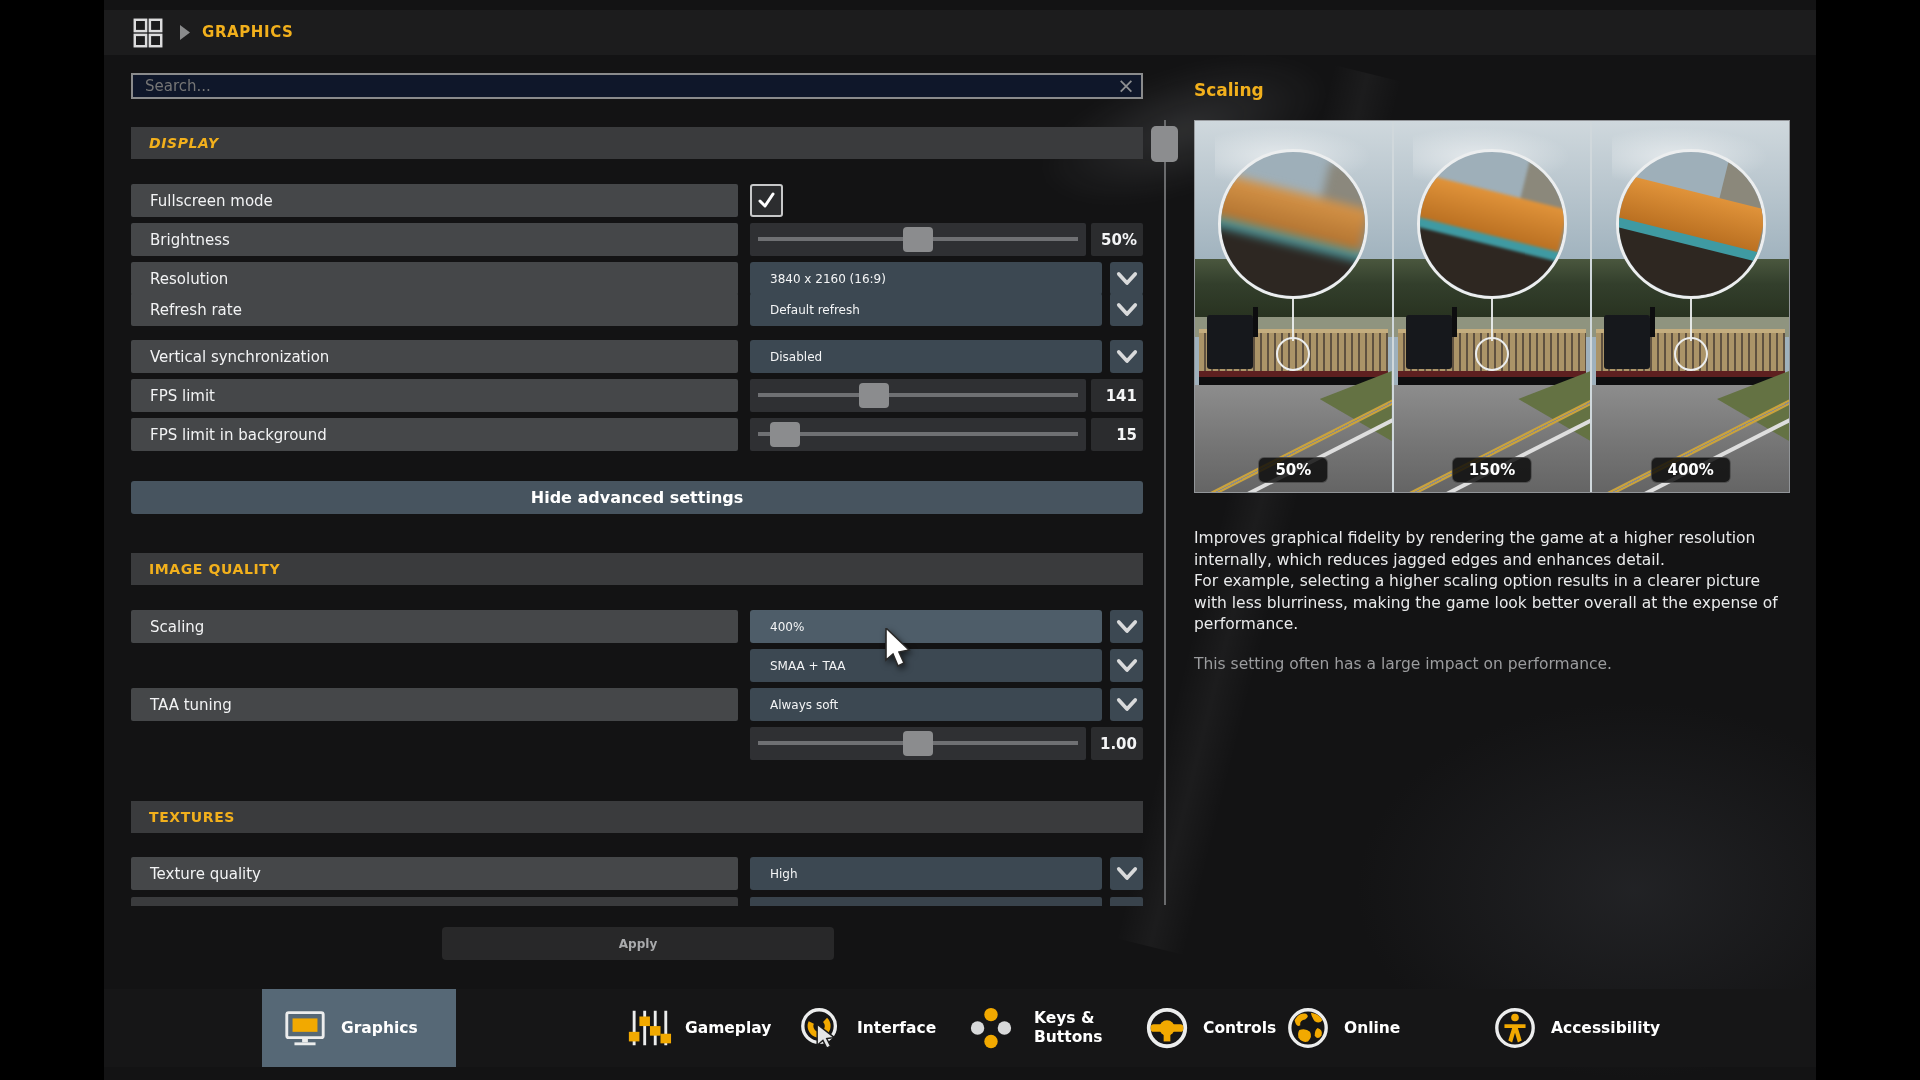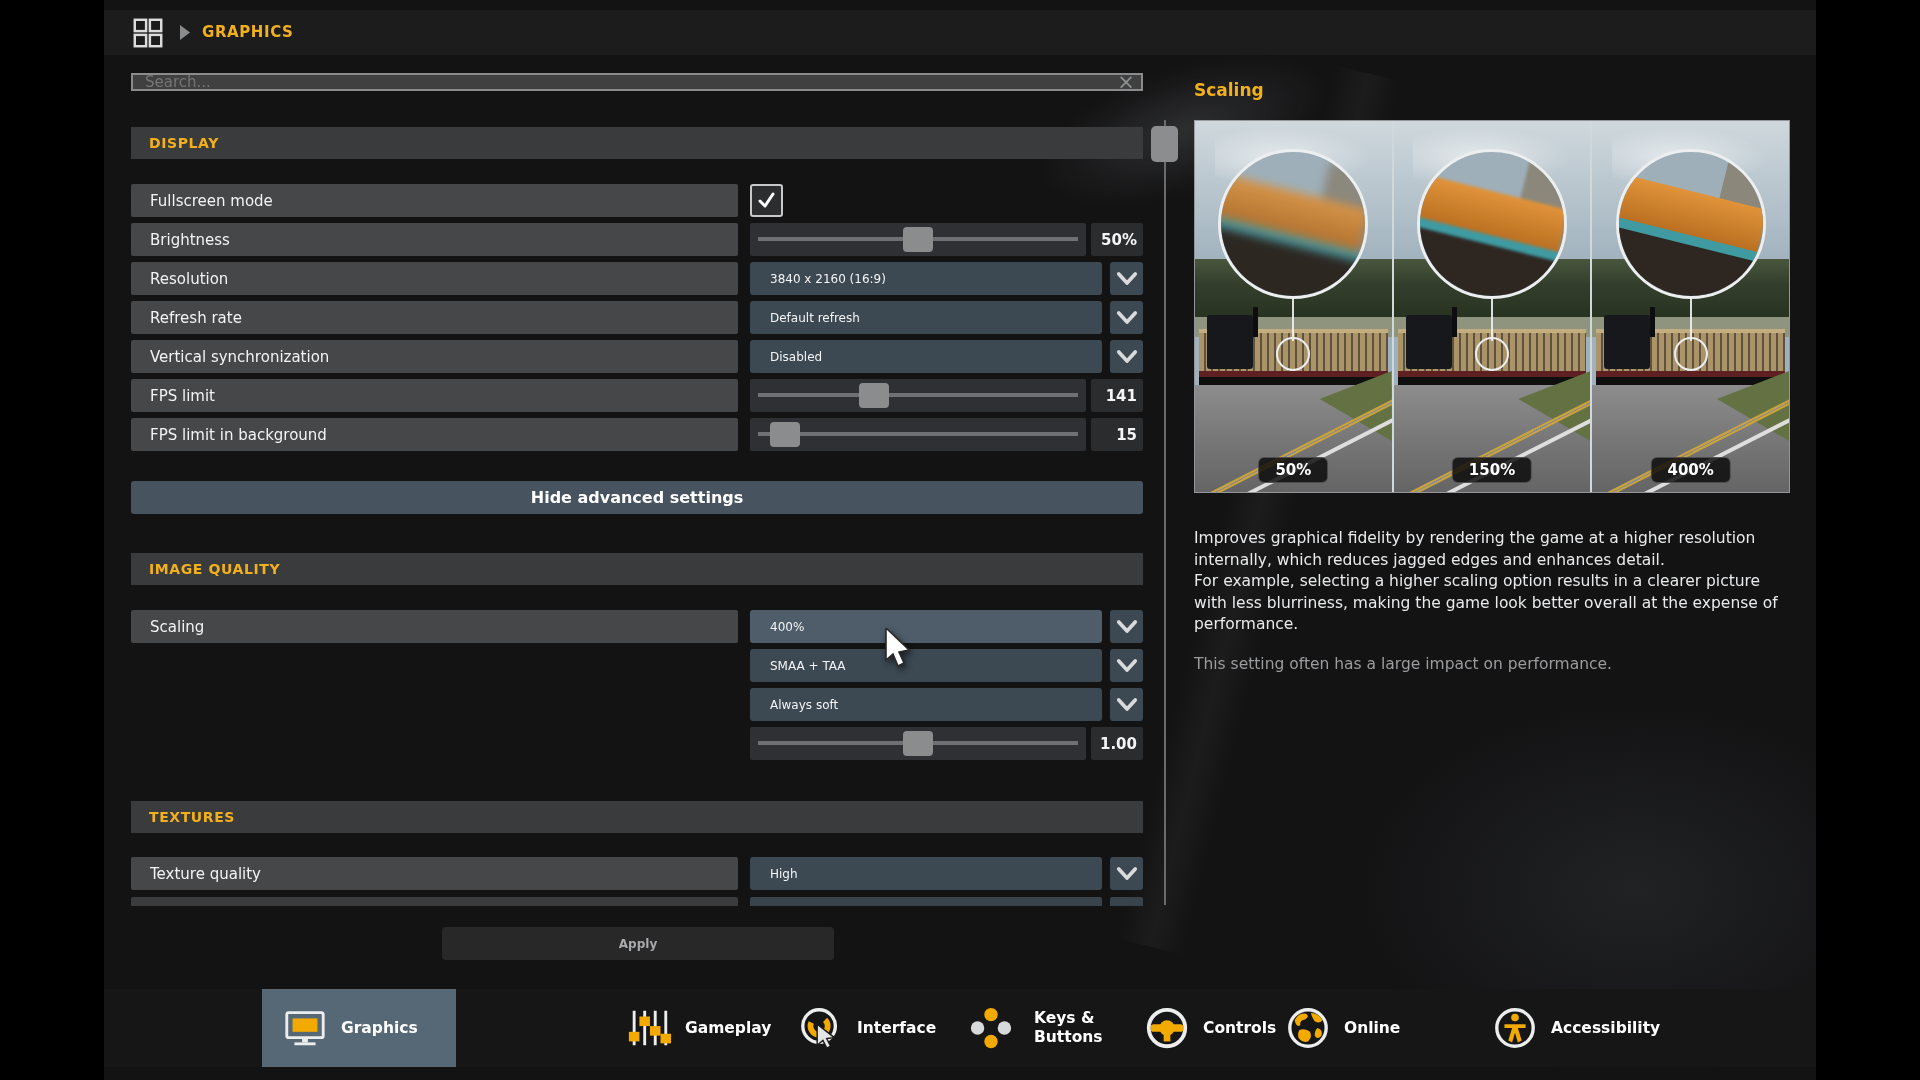--- a/index.html
+++ b/index.html
@@ -15,21 +15,21 @@
   .floorglow { position:absolute; left:1250px; top:700px; width:560px; height:380px;
             background:radial-gradient(ellipse at center, rgba(60,62,68,0.35), rgba(0,0,0,0) 70%); }
 
   
   .topbar { position:absolute; left:104px; top:10px; width:1712px; height:45px; background:#1c1c1d; }
   .gridicon { position:absolute; left:27px; top:6px; width:34px; height:34px; }
   .crumb-chev { position:absolute; left:76px; top:15px; }
   .crumb { position:absolute; left:98px; top:13px; color:#f2b01c; font-size:15px; font-weight:700; letter-spacing:0.6px; }
 
   
-  .search { position:absolute; left:131px; top:73px; width:1012px; height:18px; background:#404040;
+  .search { position:absolute; left:131px; top:73px; width:1012px; height:26px; background:#0f172a;
             border:2px solid #8a8b8c; display:flex; align-items:center; }
   .search input { flex:1; background:transparent; border:none; outline:none; color:#e9eaeb; font-size:15px;
             padding:0 12px; font-family:inherit; }
   .search .clear { width:30px; color:#8f9092; font-size:21px; line-height:30px; text-align:center; cursor:pointer; }
 
   
   .sechead { position:absolute; left:131px; width:1012px; height:32px; background:#3a3b3d;
              color:#f2b01c; font-size:14px; font-weight:700; letter-spacing:0.6px;
              display:flex; align-items:center; padding-left:18px; }
 
@@ -144,21 +144,21 @@
       </svg>
   </div>
   <div class="crumb">GRAPHICS</div>
 </div>
 
 <div class="search">
   <input type="text" placeholder="Search..." style="">
   <div class="clear">×</div>
 </div>
 
-<div class="sechead" style="top:127px;">DISPLAY</div>
+<div class="sechead" style="top:127px;font-style:italic;">DISPLAY</div>
 
 <div class="row" style="top:184px;">
   <div class="rlabel">Fullscreen mode</div>
   <div class="checkbox">
     <svg width="19" height="17" viewBox="0 0 19 17">
         <polyline points="3,9 8,14 16,2" fill="none" stroke="#ffffff" stroke-width="3" stroke-linecap="round" stroke-linejoin="round"></polyline>
       </svg>
   </div>
 </div>
 
@@ -176,21 +176,21 @@
   <div class="dropdown">
       <span>3840 x 2160 (16:9)</span>
     </div>
   <div class="dd-chev">
     <svg width="22" height="15" viewBox="0 0 24 16">
         <polyline points="3,3 12,13 21,3" fill="none" stroke="#d9dadb" stroke-width="4" stroke-linecap="round" stroke-linejoin="round"></polyline>
       </svg>
   </div>
 </div>
 
-<div class="row" style="top:301px;">
+<div class="row" style="top:293px;">
   <div class="rlabel">Refresh rate</div>
   <div class="dropdown">
       <span>Default refresh</span>
     </div>
   <div class="dd-chev">
     <svg width="22" height="15" viewBox="0 0 24 16">
         <polyline points="3,3 12,13 21,3" fill="none" stroke="#d9dadb" stroke-width="4" stroke-linecap="round" stroke-linejoin="round"></polyline>
       </svg>
   </div>
 </div>
@@ -246,20 +246,21 @@
       <span>SMAA + TAA</span>
     </div>
   <div class="dd-chev">
     <svg width="22" height="15" viewBox="0 0 24 16">
         <polyline points="3,3 12,13 21,3" fill="none" stroke="#d9dadb" stroke-width="4" stroke-linecap="round" stroke-linejoin="round"></polyline>
       </svg>
   </div>
 </div>
 
 <div class="row" style="top:688px;">
+  <div class="rlabel">TAA tuning</div>
   <div class="dropdown">
       <span>Always soft</span>
     </div>
   <div class="dd-chev">
     <svg width="22" height="15" viewBox="0 0 24 16">
         <polyline points="3,3 12,13 21,3" fill="none" stroke="#d9dadb" stroke-width="4" stroke-linecap="round" stroke-linejoin="round"></polyline>
       </svg>
   </div>
 </div>
 

